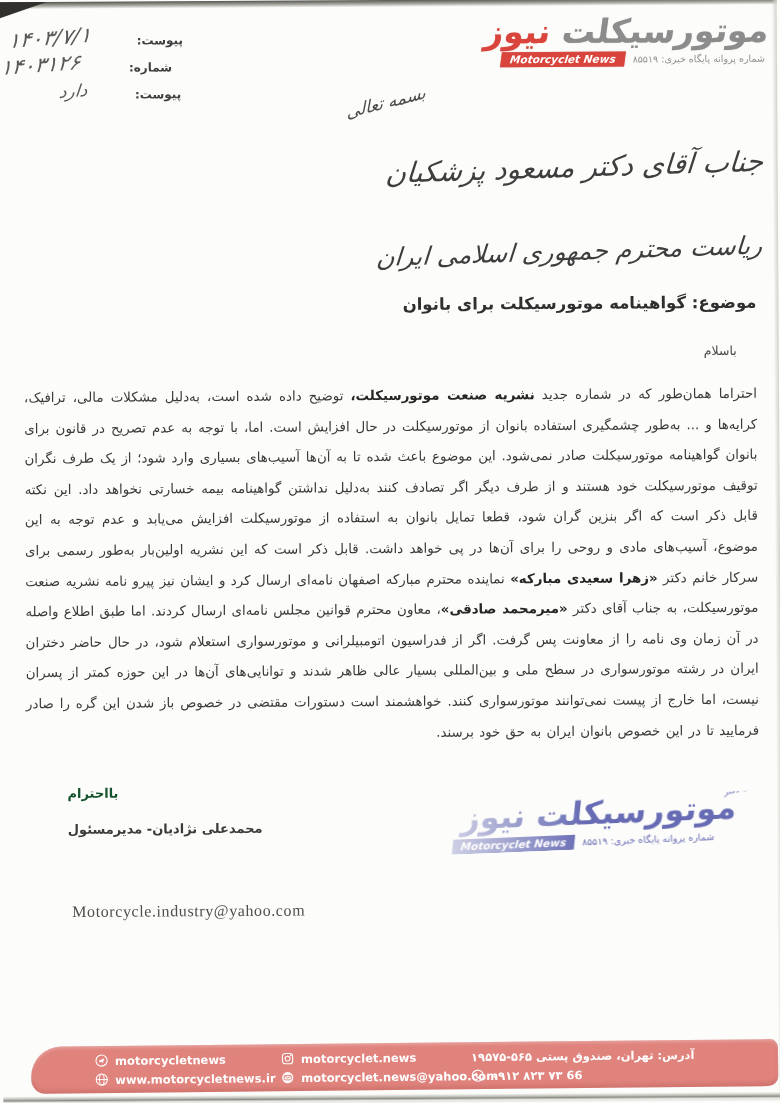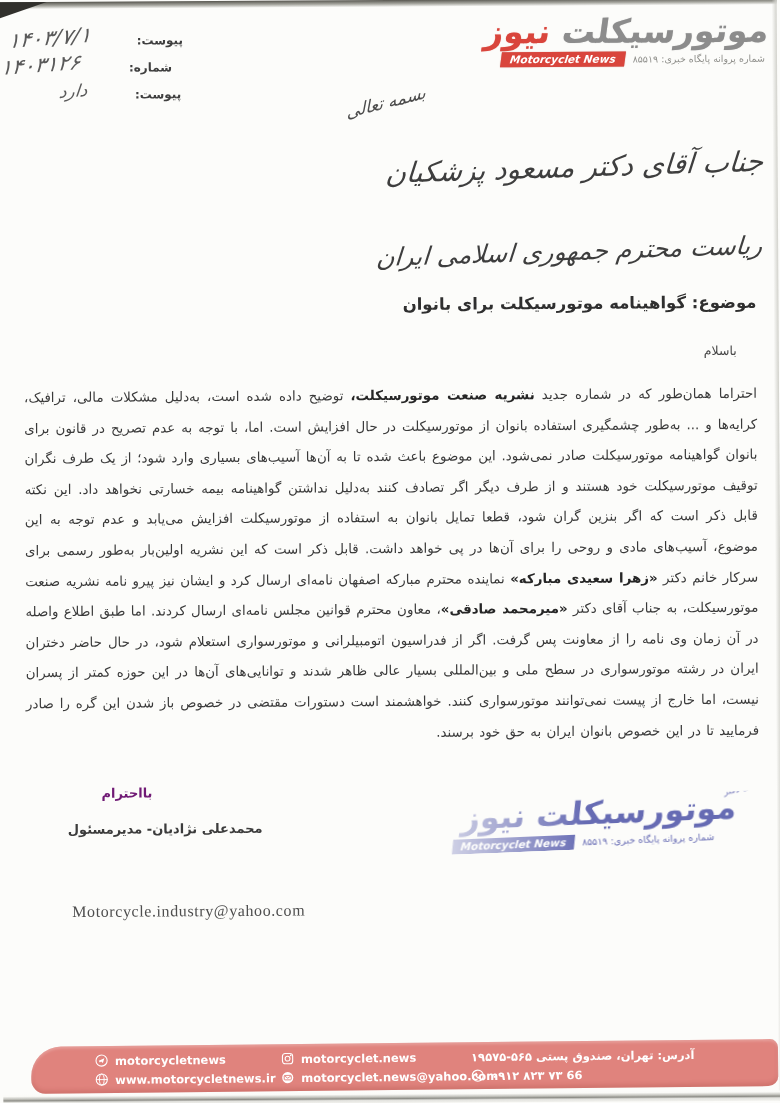--- a/index.html
+++ b/index.html
@@ -58,21 +58,21 @@
   
   .subject{position:absolute;top:295px;right:22px;direction:rtl;font-size:16.5px;
     font-weight:bold;color:#2f2f2f;}
   .salutation{position:absolute;top:345px;right:42px;direction:rtl;font-size:12.5px;color:#474747;font-family:Liberation Serif, serif;}
   .body-text{position:absolute;top:381px;right:22px;left:25px;direction:rtl;
     text-align:justify;text-align-last:right;font-size:13.4px;line-height:30.6px;
     color:var(--ink);word-spacing:1px;}
   .body-text .seg-b{font-weight:bold;color:#262626;}
   
   .closing{position:absolute;top:784px;left:66px;direction:rtl;font-size:13px;
-    font-weight:bold;color:#701a75;margin-left:34px;}
+    font-weight:bold;color:#14532d;}
   .signature{position:absolute;top:820px;left:66px;direction:rtl;font-size:13px;
     font-weight:bold;color:#3c3c3c;}
   
   .stamp{position:absolute;top:798px;left:448px;width:300px;color:var(--stamp_blue);
     transform:rotate(-2deg);opacity:.92;filter:blur(.3px);
     -webkit-mask-image:linear-gradient(to right,rgba(0,0,0,.30),#000 45%);
     mask-image:linear-gradient(to right,rgba(0,0,0,.30),#000 45%);}
   .stamp-brand{direction:rtl;text-align:center;font-size:32px;font-weight:800;
     letter-spacing:-1px;transform:skewX(-8deg);white-space:nowrap;line-height:1.05;}
   .stamp-sub{display:flex;align-items:center;gap:8px;margin-top:3px;padding-left:2px;}

